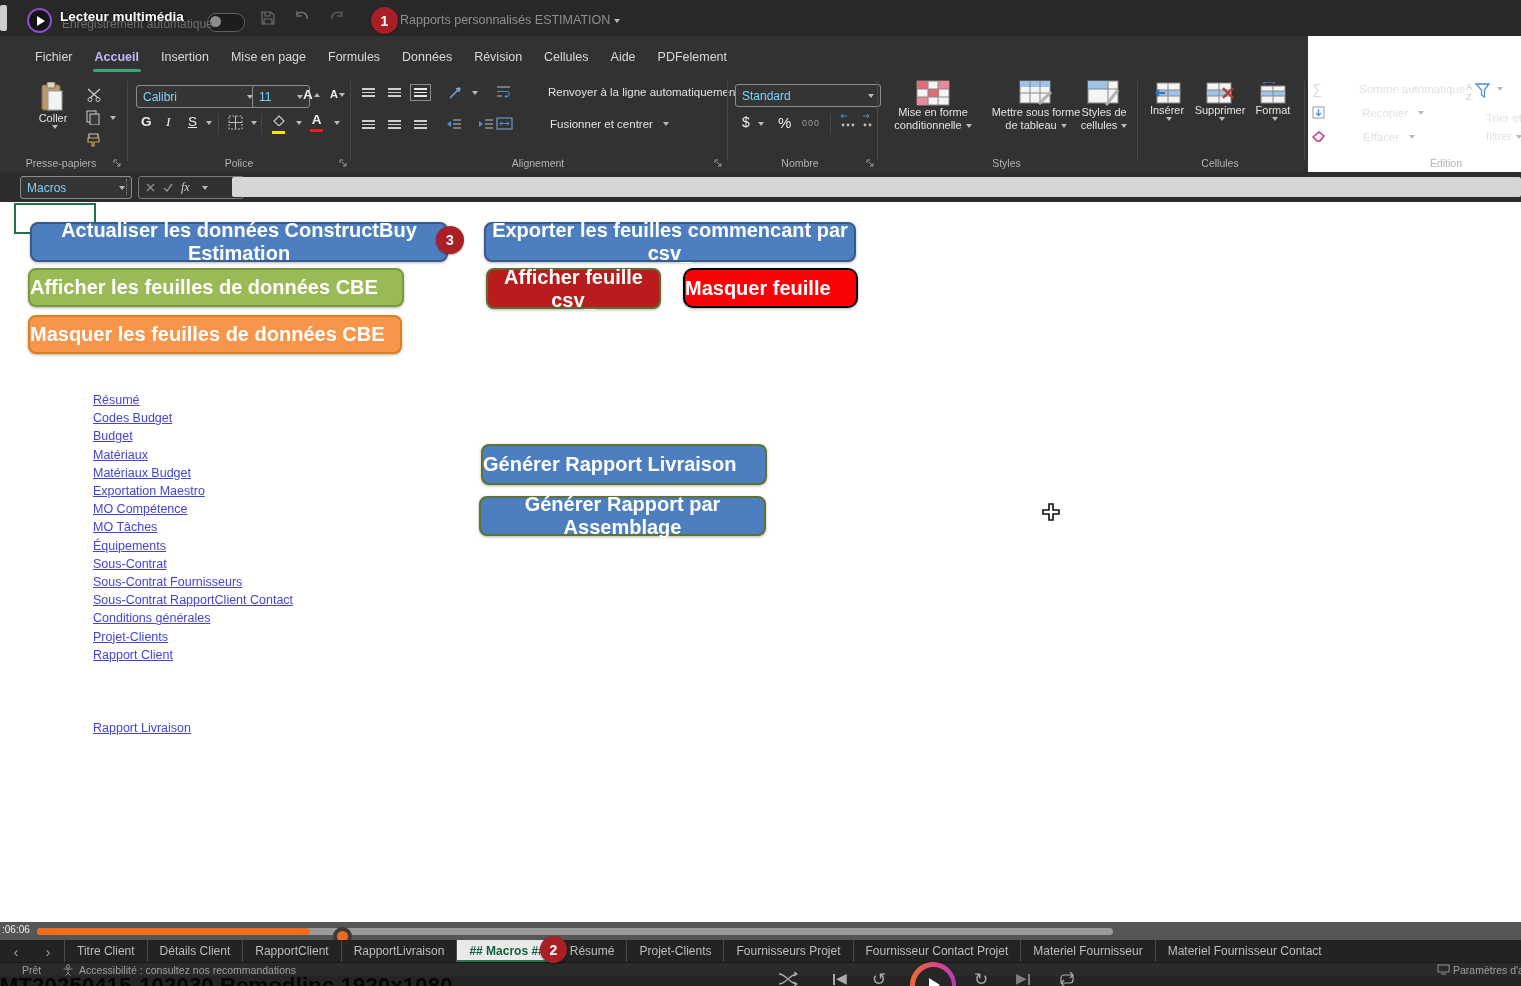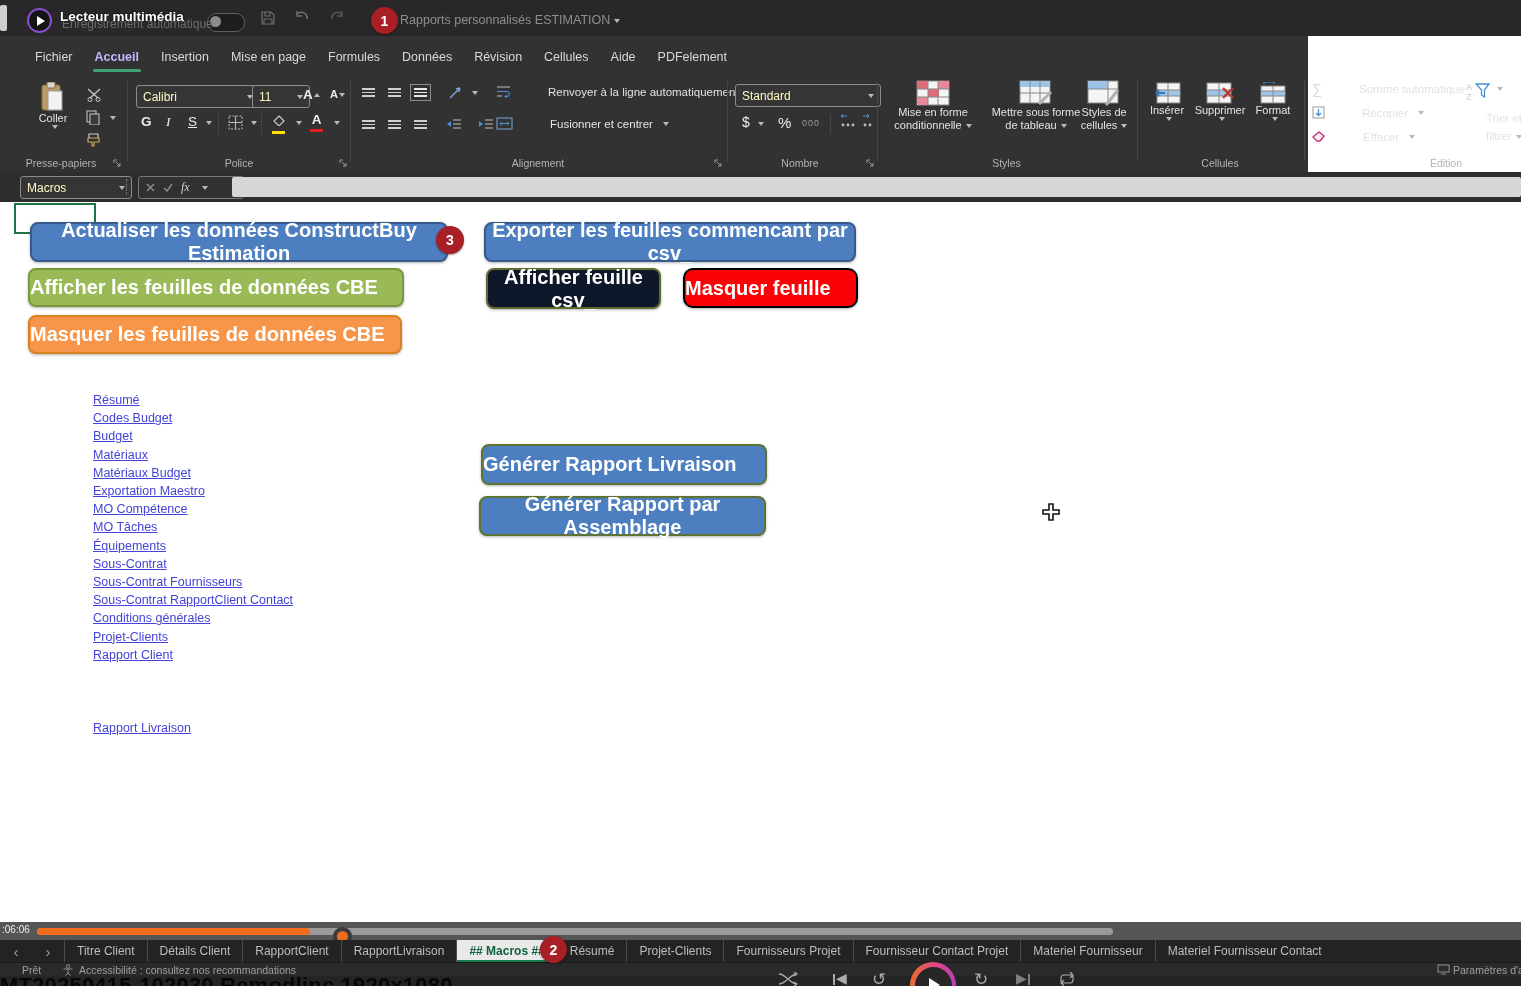--- a/index.html
+++ b/index.html
@@ -30,21 +30,21 @@
   .ribbon{left:0;top:36px;width:1308px;height:136px;background:#323232;border-bottom:1px solid #1f1f1f;}
   .rtabs{position:absolute;left:24px;top:9px;display:flex;align-items:center;}
   .rtab{color:#d9d9d9;font-size:12.5px;padding:5px 11px;position:relative;white-space:nowrap;}
   .rtab.active{color:#c4b5fd;font-weight:700;}
   .rtab.active::after{content:"";position:absolute;left:9px;right:9px;bottom:-3px;height:3px;background:#3fa372;border-radius:2px;}
   .rcontent{position:absolute;left:0;top:40px;width:1521px;height:96px;}
   .gdiv{position:absolute;top:5px;height:80px;width:1px;background:#474747;}
   .glabel{position:absolute;bottom:3px;font-size:10.5px;color:#b3b3b3;text-align:center;white-space:nowrap;}
   .gexp{position:absolute;bottom:5px;}
   .rsm{font-size:11.5px;color:#e2e2e2;white-space:nowrap;margin-left:31px;}
-  .combo{position:absolute;background:#353535;border:1px solid #8c8c8c;border-radius:3px;color:#fef9c3;
+  .combo{position:absolute;background:#353535;border:1px solid #8c8c8c;border-radius:3px;color:#7dd3fc;
          font-size:12px;display:flex;align-items:center;justify-content:space-between;padding:0 6px;}
   .bars{display:inline-block;width:13px;height:9px;
         background:repeating-linear-gradient(to bottom,#cfcfcf 0 1.5px,transparent 1.5px 3.5px);}
   .bars.sel{outline:1px solid #8c8c8c;outline-offset:3px;background:repeating-linear-gradient(to bottom,#e9e9e9 0 1.5px,transparent 1.5px 3.5px);}
   .bigbtn{position:absolute;display:flex;flex-direction:column;align-items:center;color:#e2e2e2;font-size:11px;text-align:center;line-height:13px;}
   .ic-letter{font-weight:700;color:#ededed;font-size:13.5px;}
   .colorbar{display:block;width:13px;height:3px;margin-top:1px;}
   
   .frow{left:0;top:172px;width:1521px;height:30px;background:#2d2d2d;}
   .namebox{left:20px;top:4px;width:98px;height:21px;}
@@ -420,21 +420,21 @@
     </div>
   <div class="abs annot" style="left:436px;top:226px;width:28px;height:28px">
       <span>3</span>
     </div>
   <div class="btn" style="left:484px;top:222px;width:368px;height:36px;background:#4d7ebf;border:2px solid #38598c">
     <span>Exporter les feuilles commencant par csv_</span>
     </div>
   <div class="btn" style="left:28px;top:268px;width:372px;height:35px;background:#9aba57;border:2px solid #78983c">
     <span>Afficher les feuilles de données CBE</span>
     </div>
-  <div class="btn" style="left:486px;top:268px;width:171px;height:37px;background:#0f172a;border:2px solid #5f6b2e">
+  <div class="btn" style="left:486px;top:268px;width:171px;height:37px;background:#b91c1c;border:2px solid #5f6b2e">
     <span>Afficher feuille csv_</span>
     </div>
   <div class="btn" style="left:683px;top:268px;width:171px;height:36px;background:#fb0207;border:2.5px solid #000;border-radius:10px">
     <span>Masquer feuille</span>
     </div>
   <div class="btn" style="left:28px;top:315px;width:370px;height:35px;background:#f7964a;border:2px solid #d8821f">
     <span>Masquer les feuilles de données CBE</span>
     </div>
   <div class="btn" style="left:481px;top:444px;width:282px;height:37px;background:#4d7ebf;border:2px solid #5c7334">
     <span>Générer Rapport Livraison</span>

